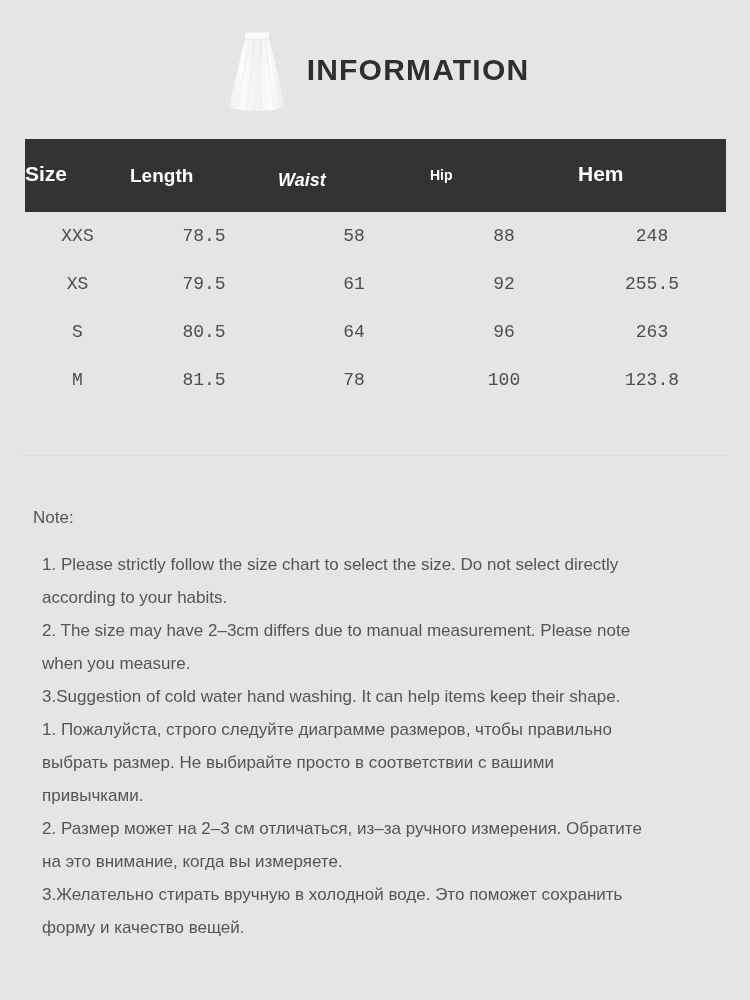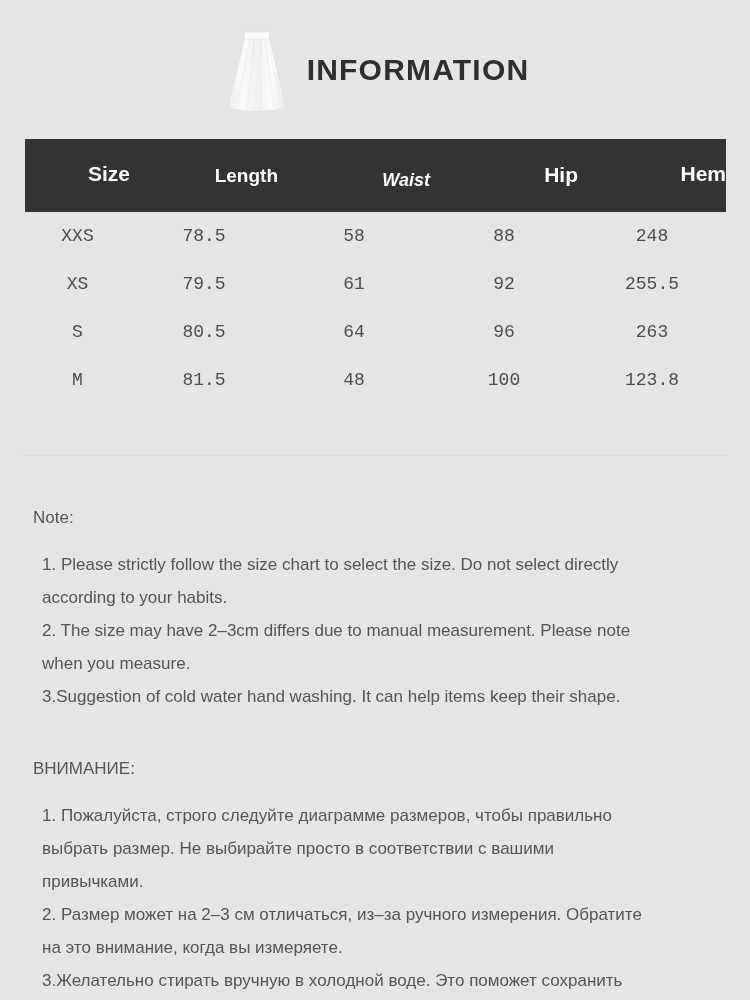--- a/index.html
+++ b/index.html
@@ -60,28 +60,28 @@
   .thead {
     background: #333333;
     height: 73px;
     display: flex;
     align-items: center;
   }
 
   .thead .cell {
     color: #ffffff;
     font-weight: bold;
-    text-align: right;
+    text-align: left;
     line-height: 1;
   }
 
   .thead .c0 { flex: 0 0 105px; font-size: 21px; padding-bottom: 4px; }
   .thead .c1 { flex: 0 0 148px; font-size: 19px; padding-bottom: 0px; }
   .thead .c2 { flex: 0 0 152px; font-size: 18px; padding-top: 8px; font-style: italic; }
-  .thead .c3 { flex: 0 0 148px; font-size: 21px; padding-bottom: 2px; }
+  .thead .c3 { flex: 0 0 148px; font-size: 14px; padding-bottom: 2px; }
   .thead .c4 { flex: 1 1 auto; font-size: 21px; padding-bottom: 4px; }
 
   .trow {
     height: 48px;
     display: flex;
     align-items: center;
   }
   .trow:first-of-type { margin-top: 17px; }
 
   .trow .cell {
@@ -201,21 +201,21 @@
       <div class="cell c0">S</div>
       <div class="cell c1">80.5</div>
       <div class="cell c2">64</div>
       <div class="cell c3">96</div>
       <div class="cell c4">263</div>
     </div>
 
     <div class="trow">
       <div class="cell c0">M</div>
       <div class="cell c1">81.5</div>
-      <div class="cell c2">48</div>
+      <div class="cell c2">78</div>
       <div class="cell c3">100</div>
       <div class="cell c4">123.8</div>
     </div>
 
   </div>
 
   <div class="divider"></div>
 
   <div class="notes">
 
@@ -228,21 +228,20 @@
 
     <div class="note-block">
       <p>2. The size may have 2–3cm differs due to manual measurement. Please note</p>
       <p>when you measure.</p>
     </div>
 
     <div class="note-block">
       <p>3.Suggestion of cold water hand washing. It can help items keep their shape.</p>
     </div>
 
-    <div class="heading ru-heading">ВНИМАНИЕ:</div>
 
     <div class="note-block">
       <p>1. Пожалуйста, строго следуйте диаграмме размеров, чтобы правильно</p>
       <p>выбрать размер. Не выбирайте просто в соответствии с вашими</p>
       <p>привычками.</p>
     </div>
 
     <div class="note-block">
       <p>2. Размер может на 2–3 см отличаться, из–за ручного измерения. Обратите</p>
       <p>на это внимание, когда вы измеряете.</p>

